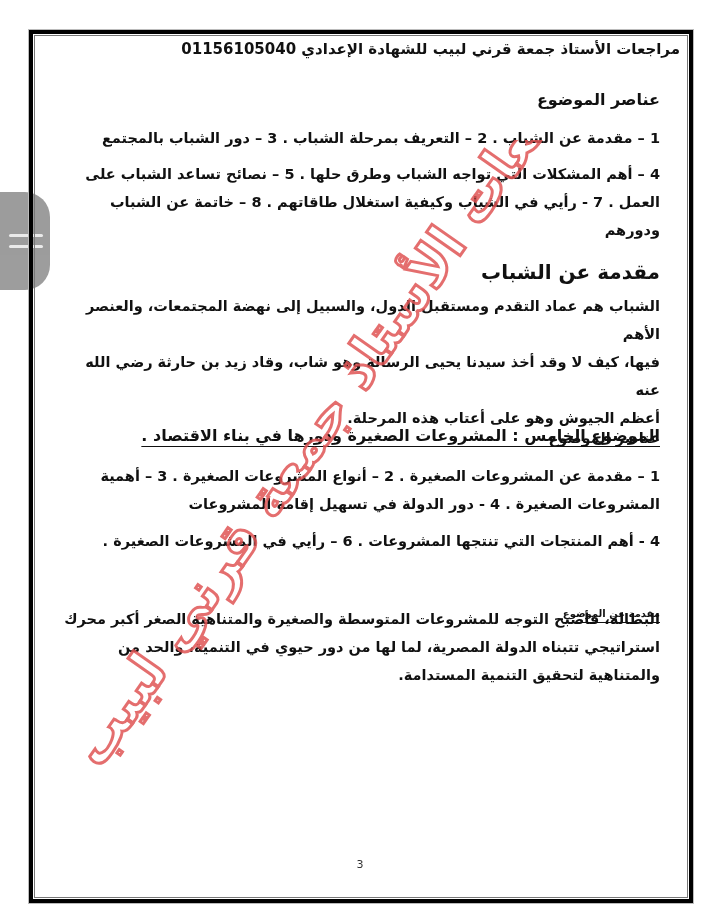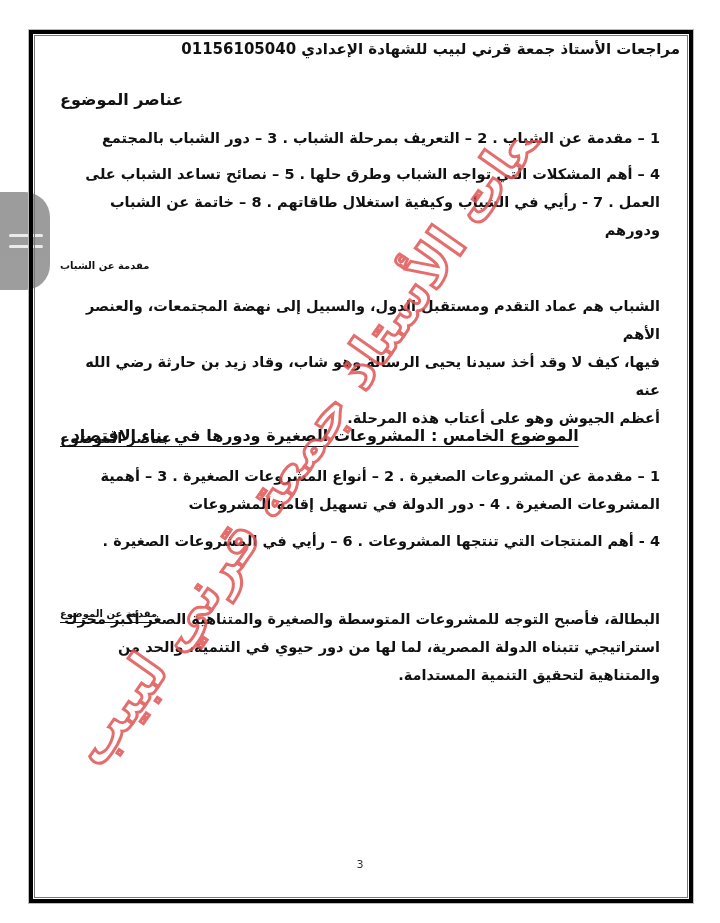--- a/index.html
+++ b/index.html
@@ -17,21 +17,21 @@
     border: 1px solid #777;
   }
   .header-line {
     position: absolute; top: 40px; right: 40px; direction: rtl;
     font-size: 15px; font-weight: bold; color: #111; white-space: nowrap;
   }
   .content {
     position: absolute; left: 60px; right: 60px; top: 80px;
     direction: rtl; text-align: right;
   }
-  .h-center { text-align: left; font-weight: bold; font-size: 16px; margin: 0; }
+  .h-center { text-align: right; font-weight: bold; font-size: 16px; margin: 0; }
   .line { font-weight: bold; font-size: 14.5px; line-height: 28px; margin: 0; }
   .underline { text-decoration: underline; text-underline-offset: 5px; margin-top: 40px; }
   .pos { position: absolute; left: 0; right: 0; }
   .page-number {
     position: absolute; top: 858px; left: 0; width: 720px; text-align: center;
     font-size: 11px; color: #333;
   }
   .side-handle {
     position: absolute; left: 0; top: 192px; width: 50px; height: 98px;
     background: #8f8f8f; border-radius: 0 25px 25px 0; opacity: 0.88;
@@ -61,21 +61,21 @@
     <p class="h-center">عناصر الموضوع</p>
   </div>
   <div class="pos" style="top:44px">
     <p class="line">1 – مقدمة عن الشباب .    2 – التعريف بمرحلة الشباب .   3 – دور الشباب بالمجتمع</p>
   </div>
   <div class="pos" style="top:80px">
     <p class="line">4 – أهم المشكلات التي تواجه الشباب وطرق حلها  .  5 – نصائح تساعد الشباب على</p>
     <p class="line">العمل . 7 -  رأيي في الشباب وكيفية استغلال طاقاتهم .   8 – خاتمة عن الشباب ودورهم</p>
   </div>
   <div class="pos" style="top:180px">
-    <p class="h-center" style="font-size:10px">مقدمة عن الشباب</p>
+    <p class="h-center" style="font-size:20px">مقدمة عن الشباب</p>
   </div>
   <div class="pos" style="top:212px">
     <p class="line">الشباب هم عماد التقدم ومستقبل الدول، والسبيل إلى نهضة المجتمعات، والعنصر الأهم</p>
     <p class="line">فيها، كيف لا وقد أخذ سيدنا يحيى الرسالة وهو شاب، وقاد زيد بن حارثة رضي الله عنه</p>
     <p class="line">أعظم الجيوش وهو على أعتاب هذه المرحلة.</p>
   </div>
   <div class="pos" style="top:306px">
     <p class="h-center underline">الموضوع الخامس :  المشروعات الصغيرة ودورها في بناء الاقتصاد .</p>
   </div>
   <div class="pos" style="top:350px">

